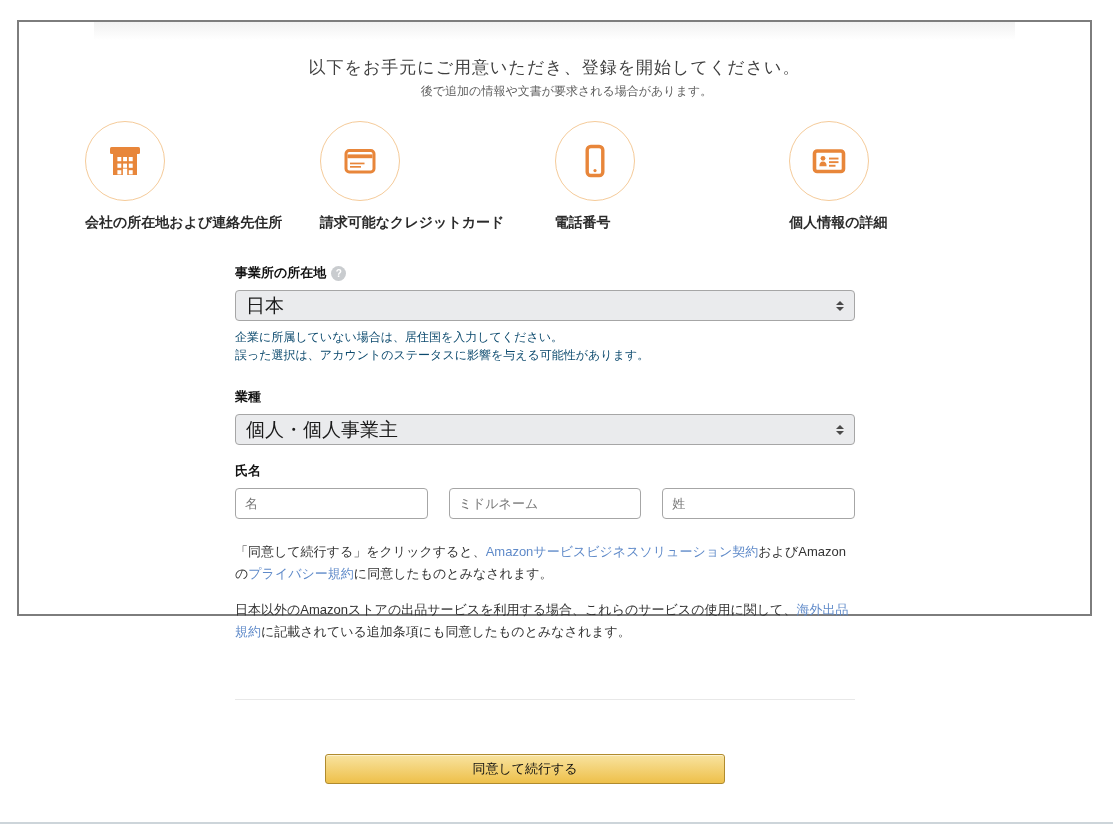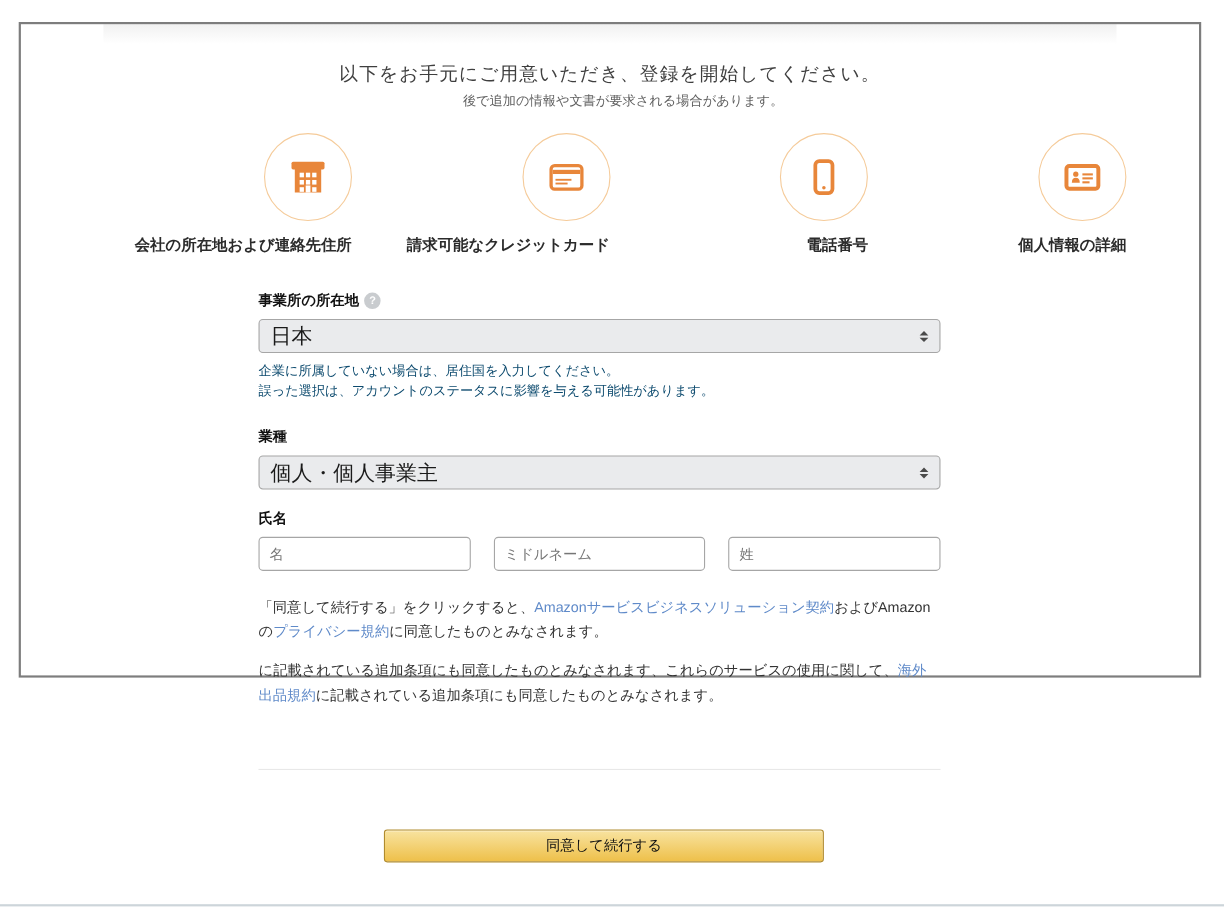--- a/index.html
+++ b/index.html
@@ -19,21 +19,21 @@
   }
   .bottom-rule{
     position:absolute;left:0;right:0;top:822px;height:2px;background:#cdd5da;
   }
   
   .header{padding-top:34px;text-align:center;}
   .title{font-size:17px;letter-spacing:1px;color:#3f3f3f;line-height:24px;}
   .subtitle{margin-top:3px;font-size:12px;color:#5f5f5f;line-height:16px;padding-left:24px;}
   
   .checklist{display:flex;margin-top:22px;padding:0 66px;}
-  .check-item{flex:1;display:flex;flex-direction:column;align-items:flex-end;}
+  .check-item{flex:1;display:flex;flex-direction:column;align-items:flex-start;}
   .circle{
     width:80px;height:80px;border-radius:50%;border:1px solid #f5cb9a;
     display:flex;align-items:center;justify-content:center;background:#fff;box-sizing:border-box;
   }
   .check-label{margin-top:13px;font-size:14px;font-weight:bold;color:#2b2b2b;text-align:center;}
   
   .form{margin-left:216px;width:620px;}
   .form{margin-top:32px;}
   .field-label{font-size:13px;font-weight:bold;color:#111;display:flex;align-items:center;gap:5px;}
   .help-bubble{
@@ -56,21 +56,21 @@
     flex:1;height:31px;border:1px solid #a6a6a6;border-radius:4px;padding:0 9px;
     font-size:13px;color:#1a1a1a;box-sizing:border-box;outline:none;min-width:0;
     font-family:"Liberation Sans","DejaVu Sans",sans-serif;
   }
   .name-row input::placeholder{color:#767676;opacity:1;}
   .legal{margin-top:22px;font-size:13px;color:#333;line-height:22px;}
   .legal + .legal{margin-top:14px;}
   .link{color:#5f8ac9;cursor:pointer;text-decoration:none;}
   .divider{margin-top:56px;border-top:1px solid #e8e8e8;height:0;}
   .submit-btn{
-    margin-top:54px;margin-left:114px;width:400px;height:30px;display:block;
+    margin-top:54px;margin-left:90px;width:400px;height:30px;display:block;
     background:linear-gradient(to bottom,#f8e3a0,#eec04a);
     border:1px solid #b08b2e;border-radius:3px;
     box-shadow:inset 0 1px 0 rgba(255,255,255,0.5);
     font-size:13px;color:#111;cursor:pointer;
     font-family:Liberation Serif, serif;
   }
   .icon-svg{display:block;}
 </style>
 </head>
 <body>
@@ -177,21 +177,21 @@
     <div class="name-row">
       <input type="text" placeholder="名" style="">
       <input type="text" placeholder="ミドルネーム" style="">
       <input type="text" placeholder="姓" style="">
     </div>
 
     <div class="legal">
       <span>「同意して続行する」をクリックすると、</span><a class="link">Amazonサービスビジネスソリューション契約</a><span>およびAmazonの</span><a class="link">プライバシー規約</a><span>に同意したものとみなされます。</span>
     </div>
     <div class="legal">
-      <span>に記載されている追加条項にも同意したものとみなされます、これらのサービスの使用に関して、</span><a class="link">海外出品規約</a><span>に記載されている追加条項にも同意したものとみなされます。</span>
+      <span>日本以外のAmazonストアの出品サービスを利用する場合、これらのサービスの使用に関して、</span><a class="link">海外出品規約</a><span>に記載されている追加条項にも同意したものとみなされます。</span>
     </div>
 
     <div class="divider"></div>
 
     <button class="submit-btn">同意して続行する</button>
 
   </div>
 </div>
 
 <div class="bottom-rule"></div>

